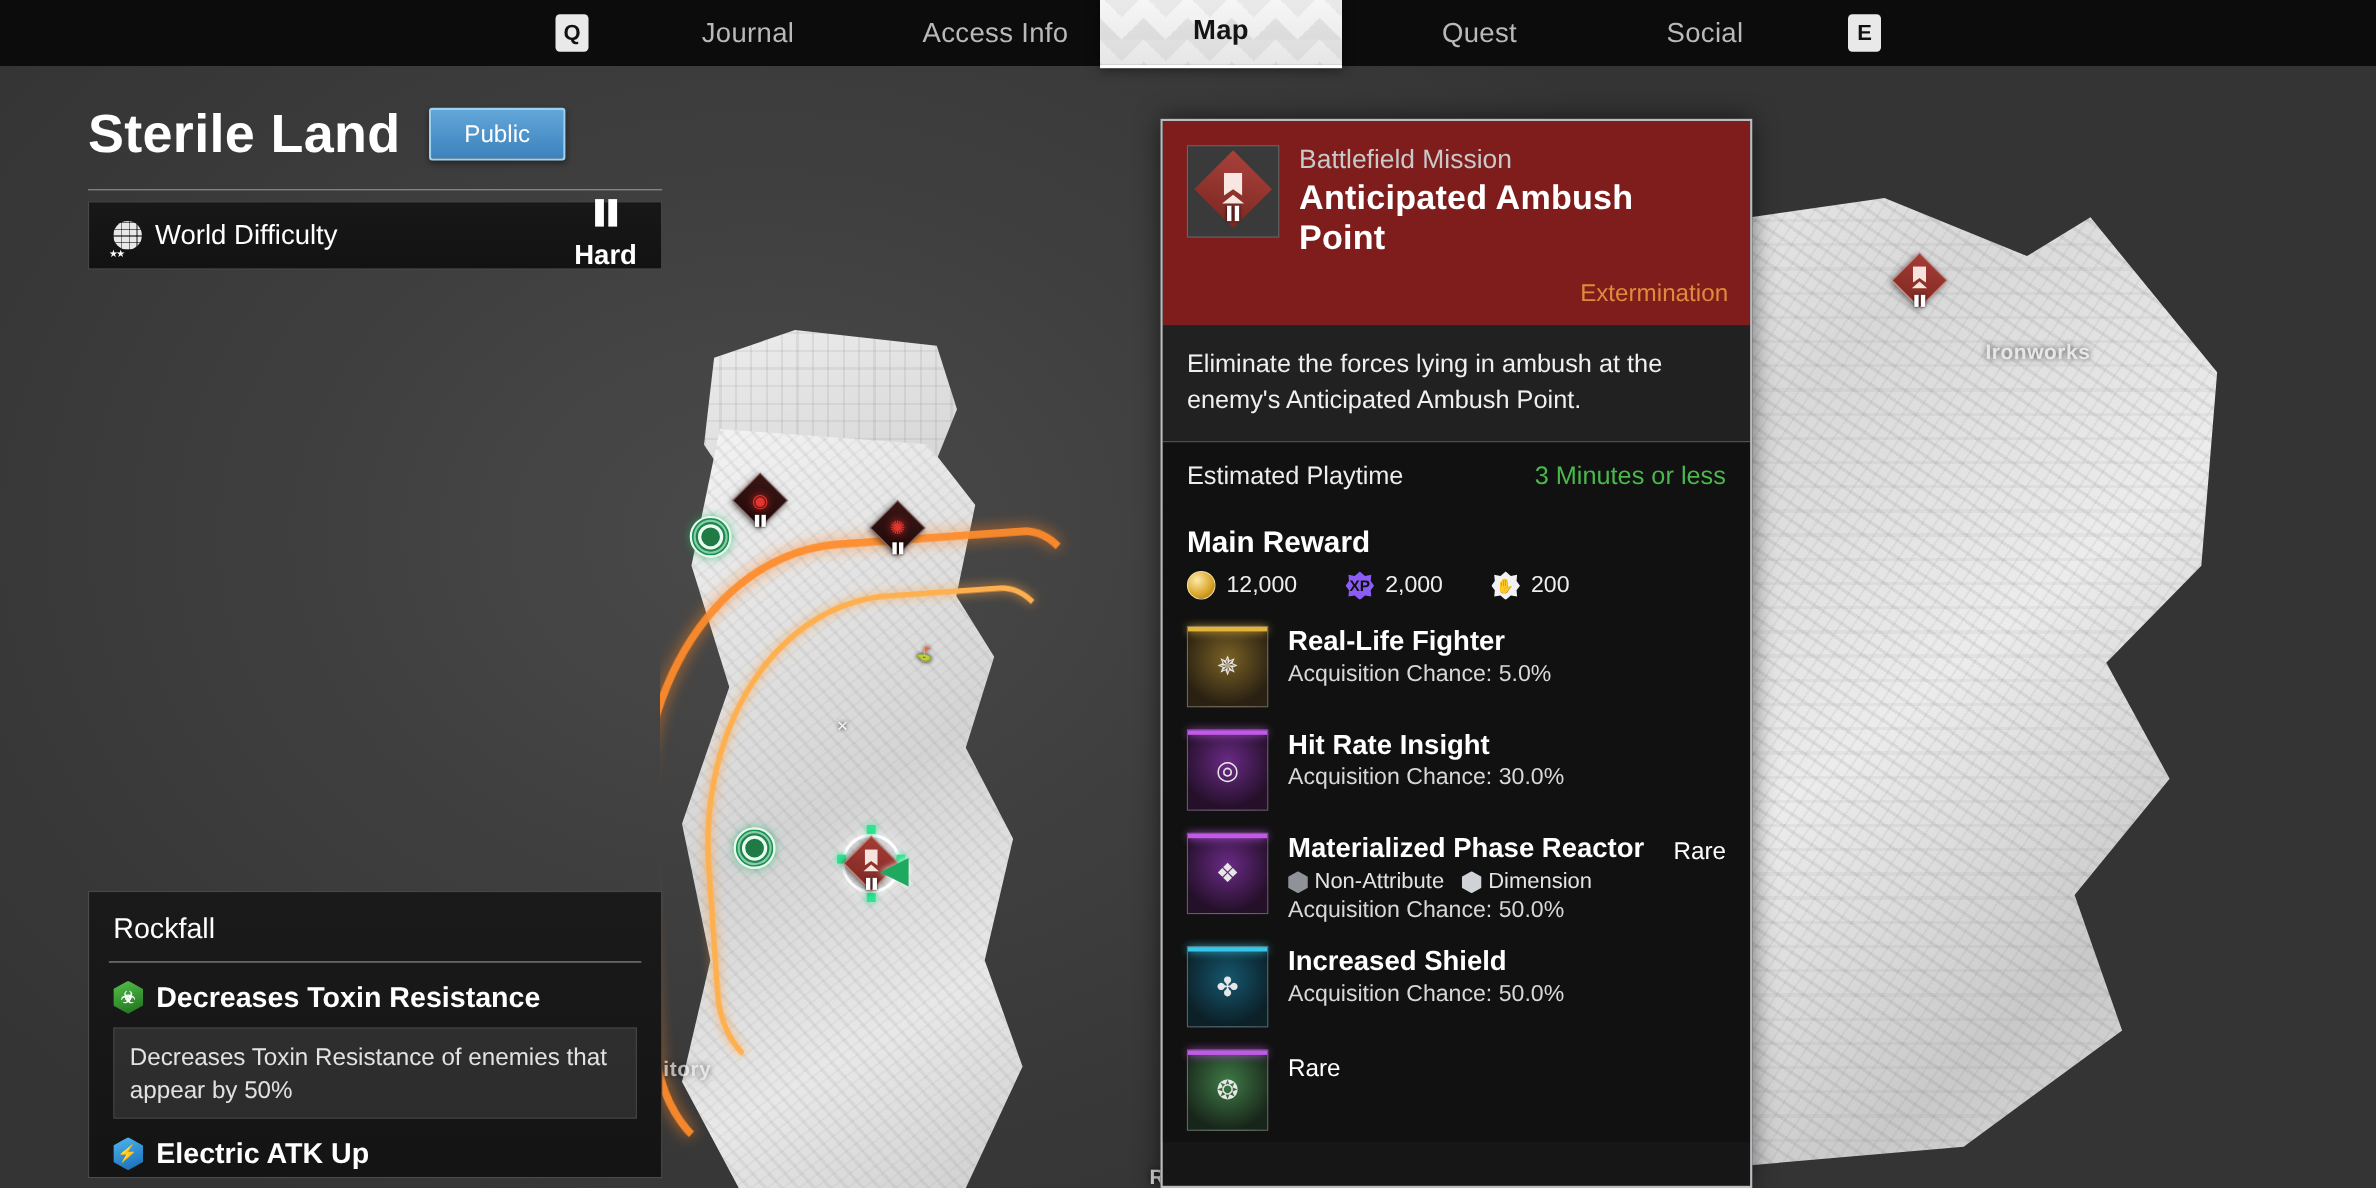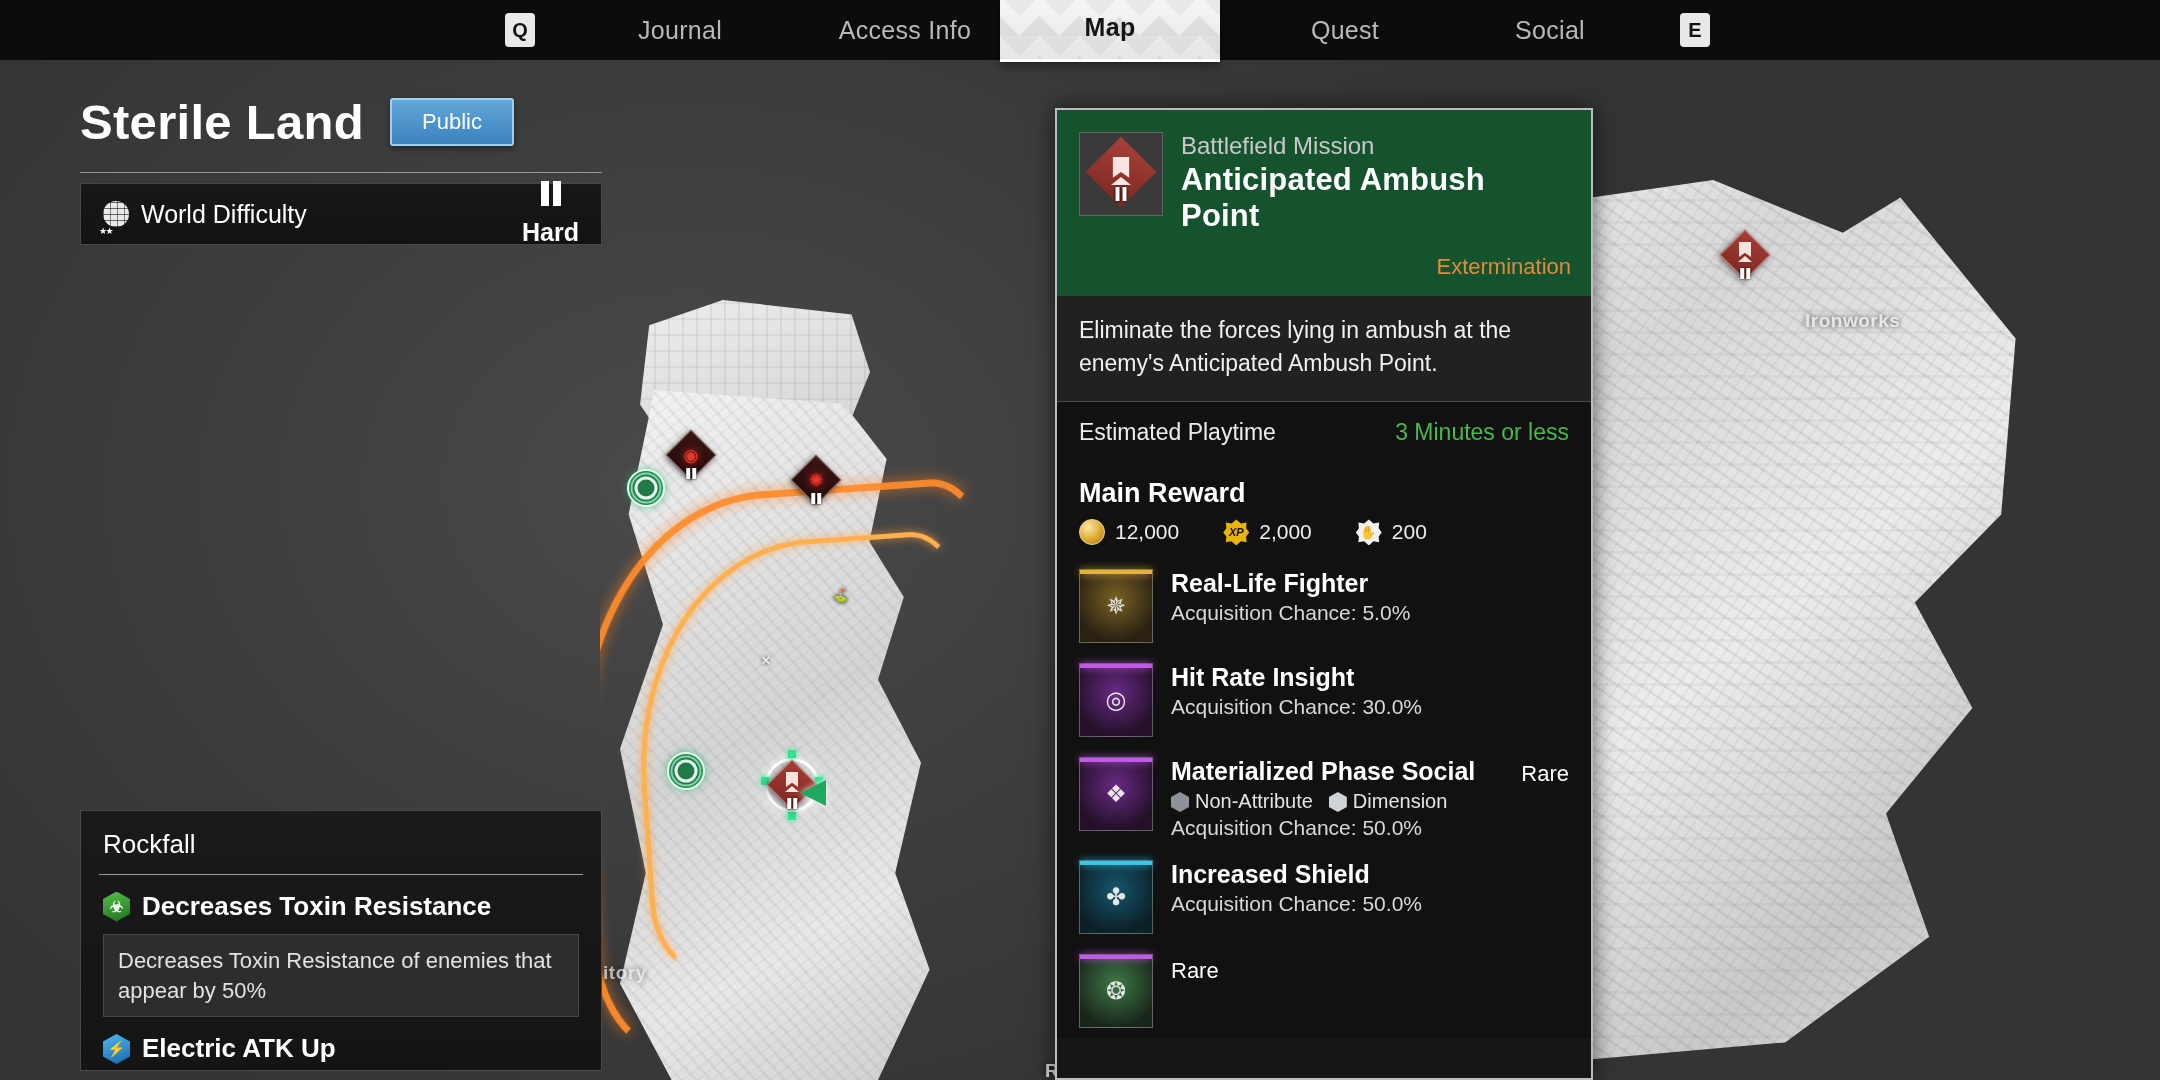--- a/index.html
+++ b/index.html
@@ -224,21 +224,21 @@
     padding:11px 14px; font-size:22px; color:#e2e2e2; line-height:1.35;
   }
 
   
   #mission {
     position:absolute; left:1055px; top:108px; width:538px; height:972px;
     background:#161616; border:2px solid #b9bcc0; z-index:35;
     box-shadow:0 0 22px rgba(0,0,0,.6);
     overflow:hidden;
   }
-  .mp-head { display:flex; gap:18px; padding:22px 20px 16px 22px; background:#14532d; }
+  .mp-head { display:flex; gap:18px; padding:22px 20px 16px 22px; background:#7f1d1d; }
   .mp-icon {
     width:84px;height:84px;background:#3a3a3a;border:1px solid rgba(255,255,255,.22);
     position:relative; flex:0 0 auto;
   }
   .mp-icon .dia2{
     position:absolute;left:50%;top:48%;transform:translate(-50%,-50%) rotate(45deg);
     width:50px;height:50px;background:linear-gradient(150deg,#a8413a,#7b2721);
   }
   .mp-icon .fl{
     position:absolute;left:50%;top:24px;transform:translateX(-50%);
@@ -271,23 +271,23 @@
     border:1px solid #5aa6d8; display:flex;align-items:center;justify-content:center;
   }
   .shieldi:after{content:"";width:10px;height:10px;border-radius:50%;background:#37a8ec;box-shadow:0 0 6px #37a8ec;}
   .mp-mlvl { font-size:23px; color:#e8e8e8; }
   .mp-reward-title { font-size:27px; font-weight:bold; padding:16px 22px 10px; background:#111;}
   .currencies { display:flex; gap:44px; padding:0 22px 14px; background:#111; align-items:center;}
   .cur { display:flex; align-items:center; gap:10px; font-size:21px; color:#ededed; }
   .coin { width:26px;height:26px;border-radius:50%;
     background:radial-gradient(circle at 35% 30%,#ffe9a8,#d8a327 60%,#9a6f12);
     border:1px solid #f3dd9a; }
-  .xpb { width:26px;height:26px;background:#eab308;color:#111;font-size:11px;font-weight:bold;
+  .xpb { width:26px;height:26px;background:#8b5cf6;color:#111;font-size:14px;font-weight:bold;
     display:flex;align-items:center;justify-content:center;
-    clip-path:polygon(50% 0,68% 16%,90% 12%,88% 34%,100% 50%,88% 66%,90% 88%,68% 84%,50% 100%,32% 84%,10% 88%,12% 66%,0 50%,12% 34%,10% 12%,32% 16%);font-style:italic; }
+    clip-path:polygon(50% 0,68% 16%,90% 12%,88% 34%,100% 50%,88% 66%,90% 88%,68% 84%,50% 100%,32% 84%,10% 88%,12% 66%,0 50%,12% 34%,10% 12%,32% 16%); }
   .handb { width:26px;height:26px;background:#f2f2f2;color:#111;font-size:13px;
     display:flex;align-items:center;justify-content:center;
     clip-path:polygon(50% 0,68% 16%,90% 12%,88% 34%,100% 50%,88% 66%,90% 88%,68% 84%,50% 100%,32% 84%,10% 88%,12% 66%,0 50%,12% 34%,10% 12%,32% 16%); }
   .item { display:flex; gap:18px; padding:10px 22px; background:#111; align-items:flex-start; }
   .it-icon {
     width:74px;height:74px;flex:0 0 auto; position:relative;
     border:1px solid rgba(255,255,255,.3);
     display:flex;align-items:center;justify-content:center; font-size:24px; color:#e7e7e7;
   }
   .it-icon:before{ content:""; position:absolute; left:0; top:0; right:0; height:4px; }
@@ -541,21 +541,21 @@
     <div class="it-icon it-purp">◎</div>
     <div class="it-body">
       <div class="it-name">Hit Rate Insight</div>
       <div class="it-chance">Acquisition Chance: 30.0%</div>
     </div>
   </div>
 
   <div class="item">
     <div class="it-icon it-purp">❖</div>
     <div class="it-body">
-      <div class="it-name">Materialized Phase Social</div>
+      <div class="it-name">Materialized Phase Reactor</div>
       <div class="it-attrs">
         <span>
             <i class="mini-hex mh-gray"></i>
           <b style="font-weight:normal">Non-Attribute</b>
           </span>
         <span>
             <i class="mini-hex mh-dim"></i>
           <b style="font-weight:normal">Dimension</b>
           </span>
       </div>

